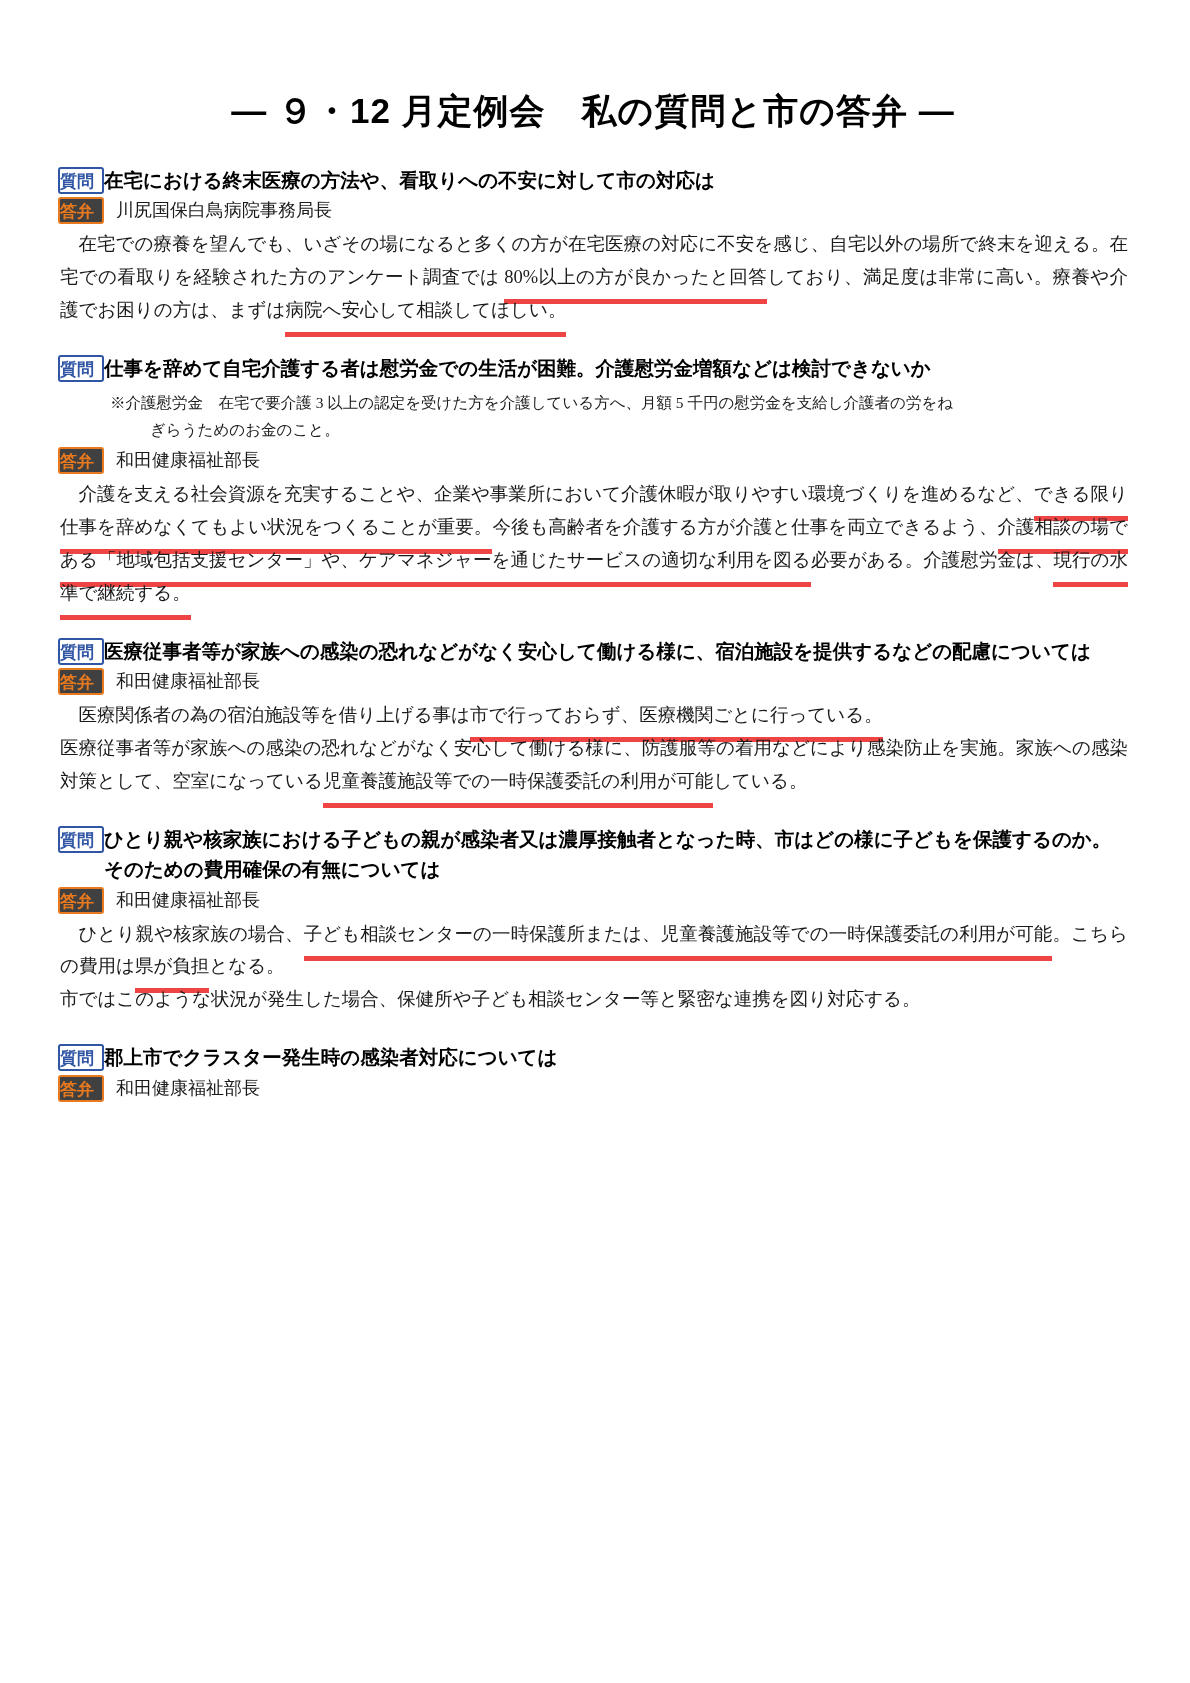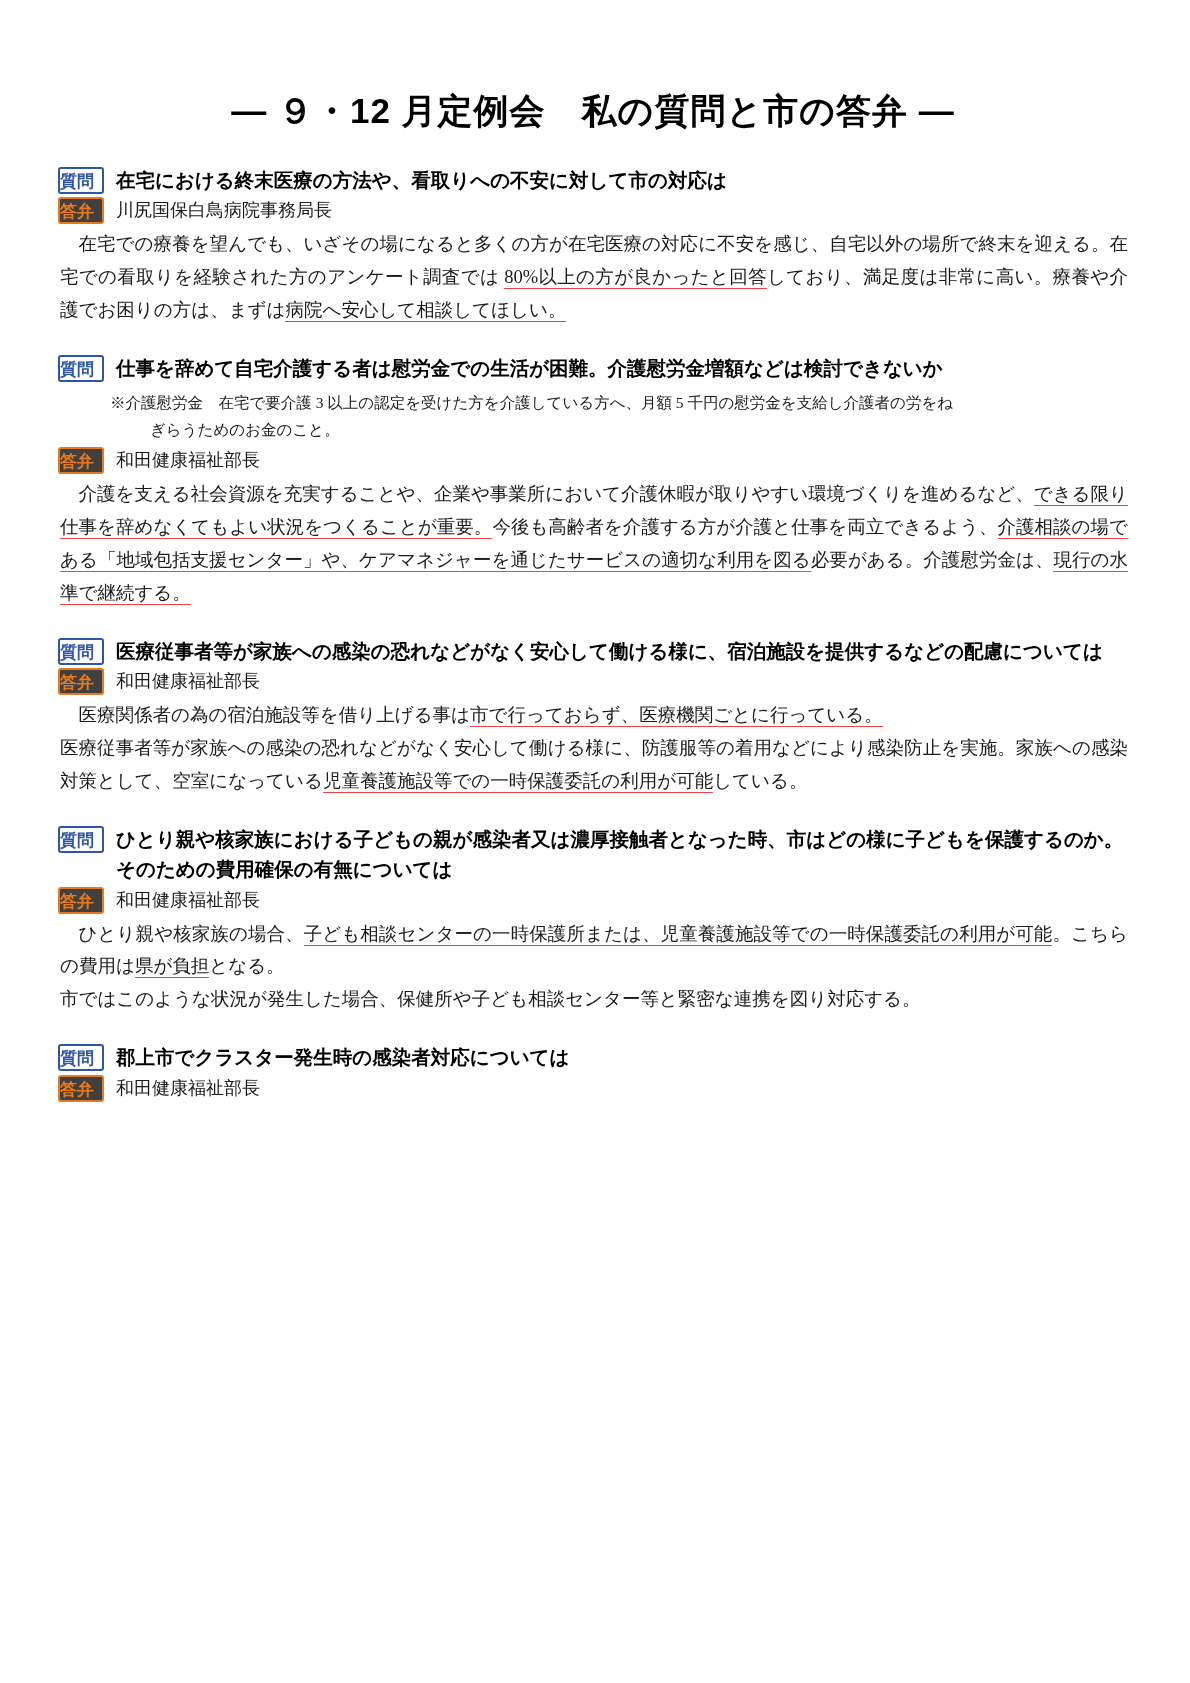--- a/index.html
+++ b/index.html
@@ -54,21 +54,21 @@
     border: 2px solid #2f55a4;
     color: #2f55a4;
     background: #fff;
   }
   .tag-a {
     border: 2px solid #e8791e;
     color: #e8791e;
     background: #404040;
   }
   .q-text {
-    margin-left: 12px;
+    margin-left: 0;
     font-size: 19.5px;
     font-weight: bold;
     line-height: 1.55;
     font-family: "Liberation Sans", "DejaVu Sans", sans-serif;
     color: #000;
     flex: 1 1 auto;
   }
   .a-speaker {
     margin-left: 12px;
     font-size: 18px;
@@ -91,22 +91,22 @@
     line-height: 1.78;
     margin-top: 4px;
     margin-left: 2px;
     text-align: justify;
     text-justify: inter-ideograph;
   }
   .body-text p {
     margin: 0;
   }
   .u {
-    border-bottom: 1px solid #ef4444;
-    padding-bottom: 1px;
+    border-bottom: 5px solid #ef4444;
+    padding-bottom: 12px;
   }
   .closing {
     font-size: 19.5px;
     font-weight: bold;
     font-family: "Liberation Sans", "DejaVu Sans", sans-serif;
     margin-top: 40px;
     margin-left: 12px;
     color: #000;
   }
 </style>

